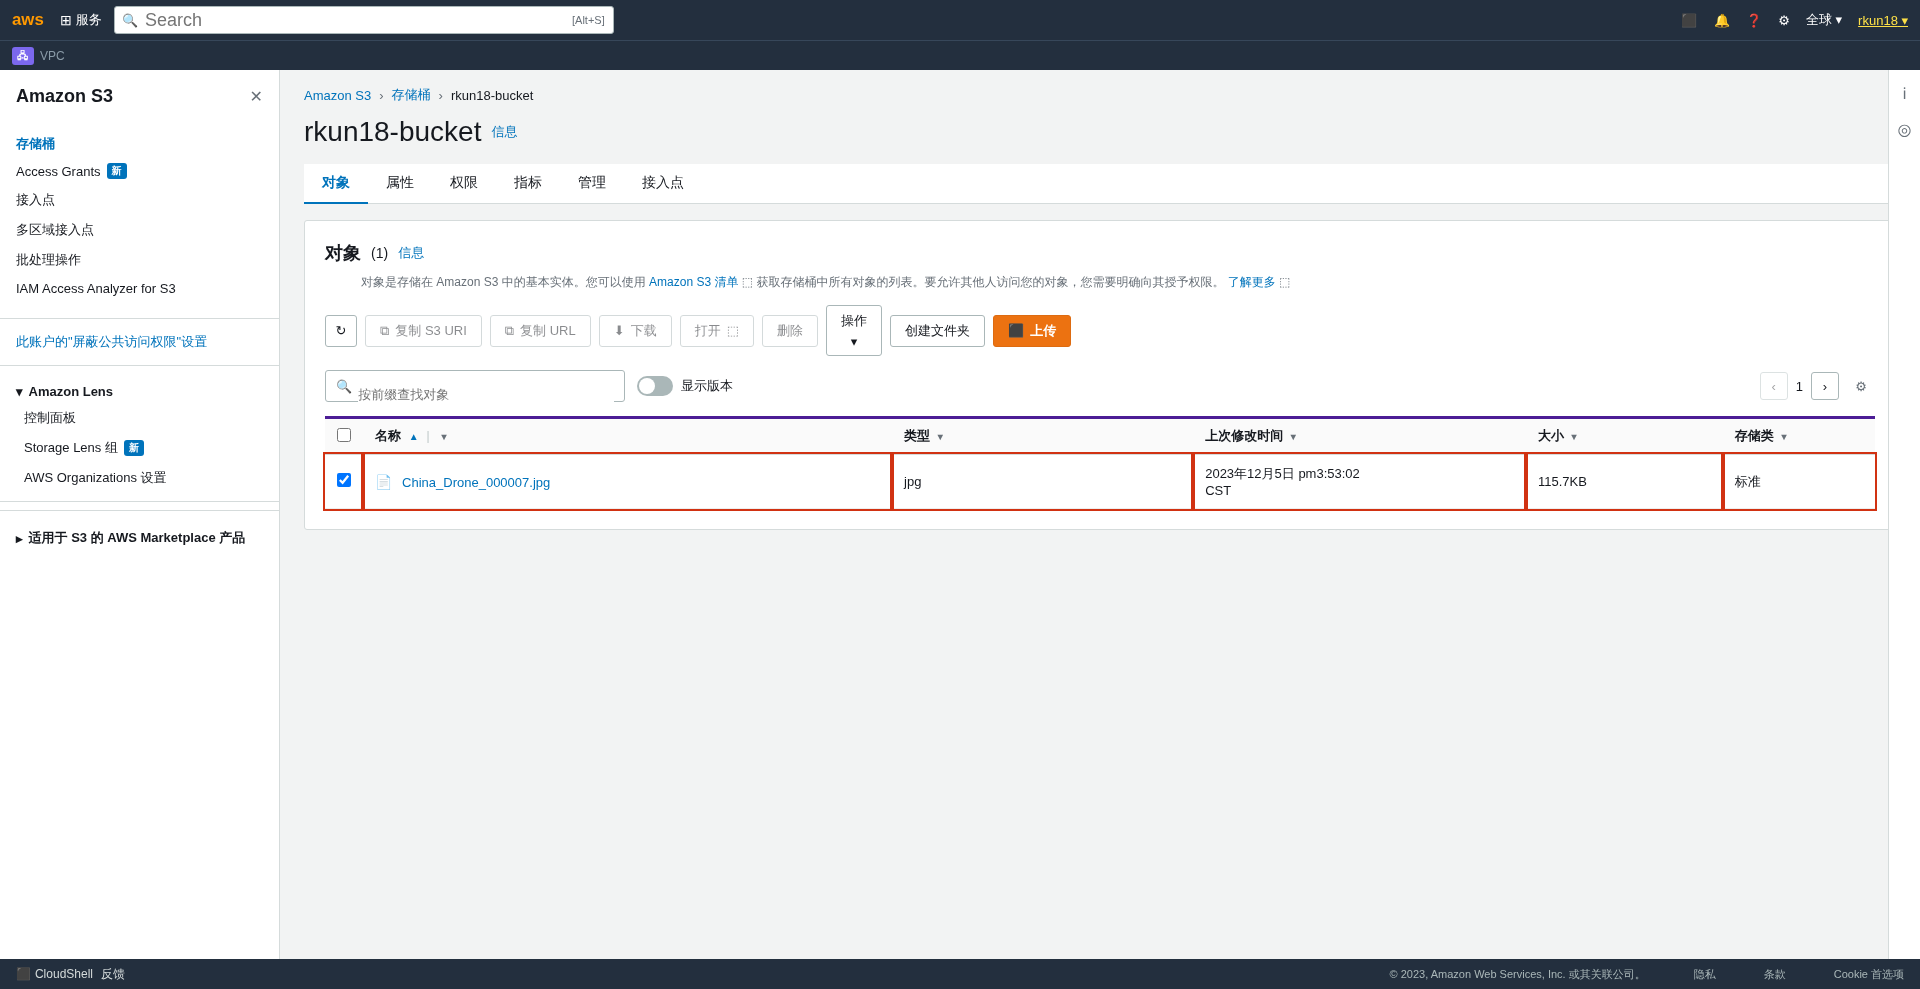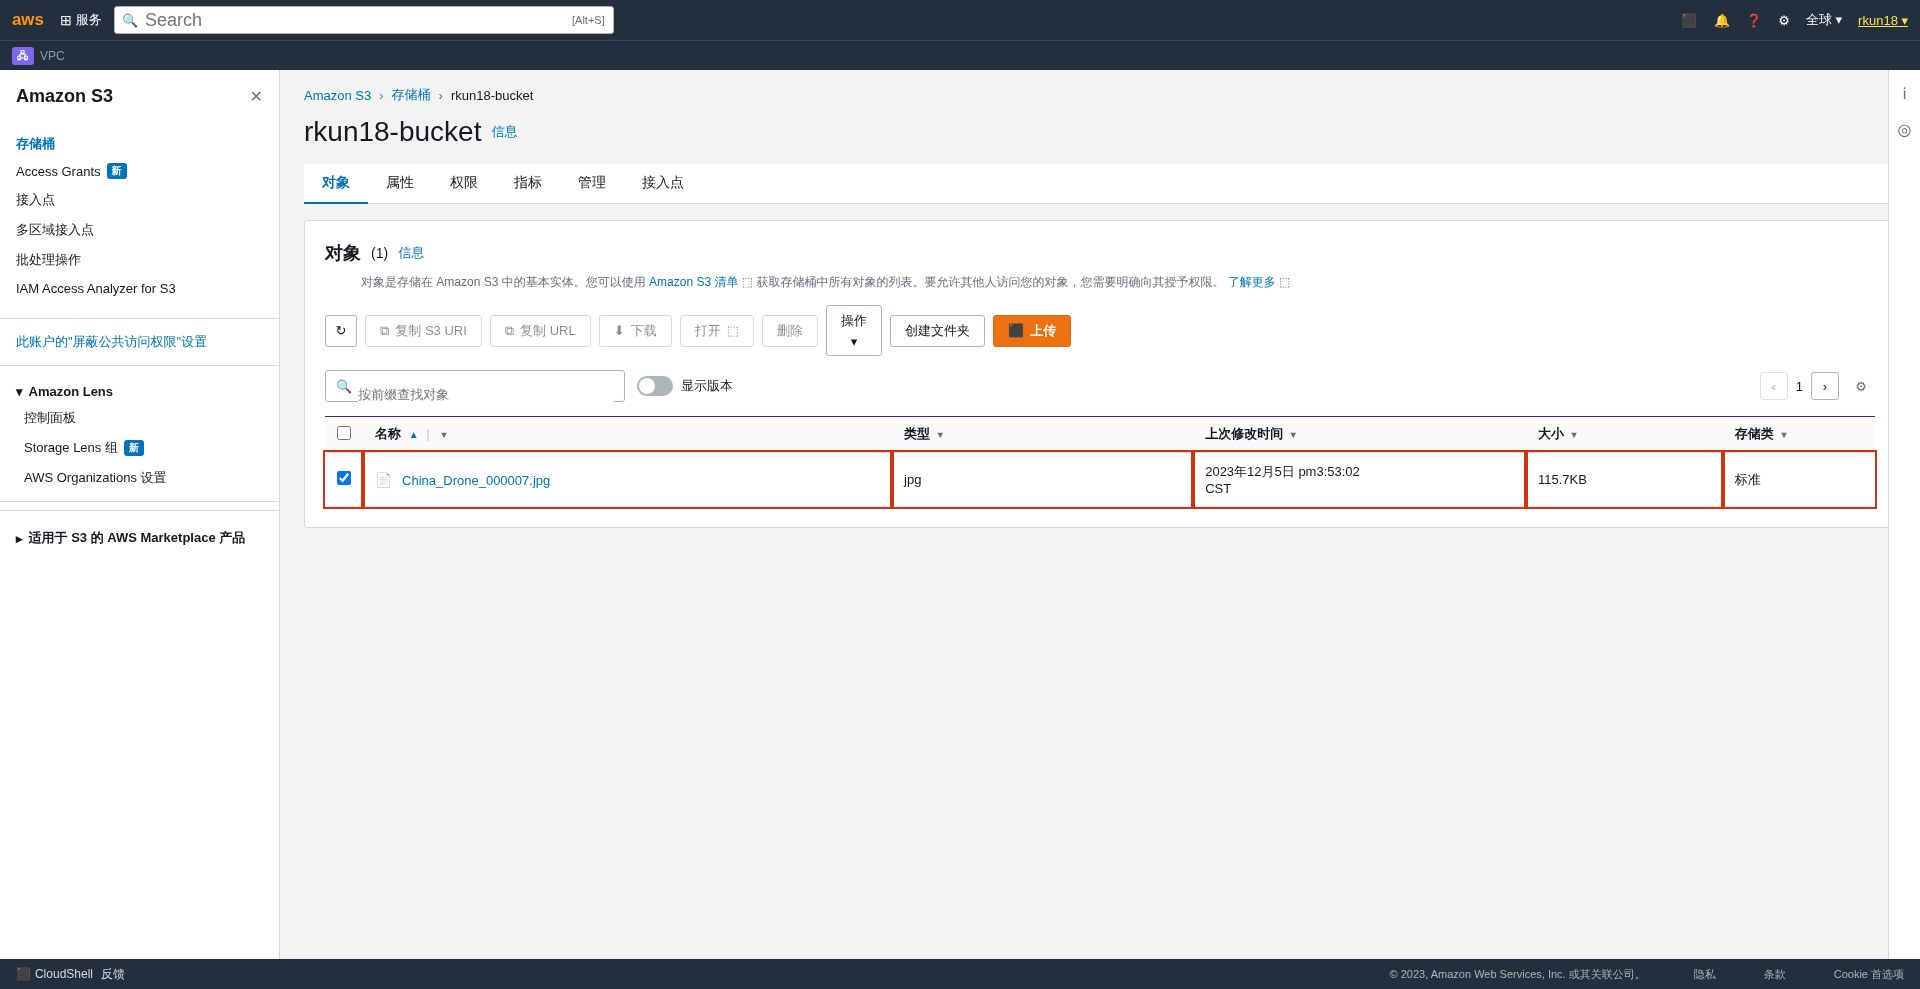--- a/index.html
+++ b/index.html
@@ -161,21 +161,21 @@
     .settings-icon-btn {
       width: 28px; height: 28px; display: flex; align-items: center; justify-content: center;
       cursor: pointer; color: #687078;
     }
 
     
     .obj-table { width: 100%; border-collapse: collapse; }
     .obj-table th {
       padding: 8px 12px; text-align: left; font-size: 13px; font-weight: 600;
       color: #16191f; background: #fafafa; border-bottom: 2px solid #d5dbdb;
-      border-top: 1px solid #4c1d95; white-space: nowrap;
+      border-top: 3px solid #4c1d95; white-space: nowrap;
     }
     .obj-table td {
       padding: 10px 12px; font-size: 13px; color: #16191f;
       border-bottom: 1px solid #eee;
     }
     .col-name { width: 35%; }
     .col-type { width: 20%; }
     .col-modified { width: 22%; }
     .col-size { width: 13%; }
     .col-storage { width: 10%; }

